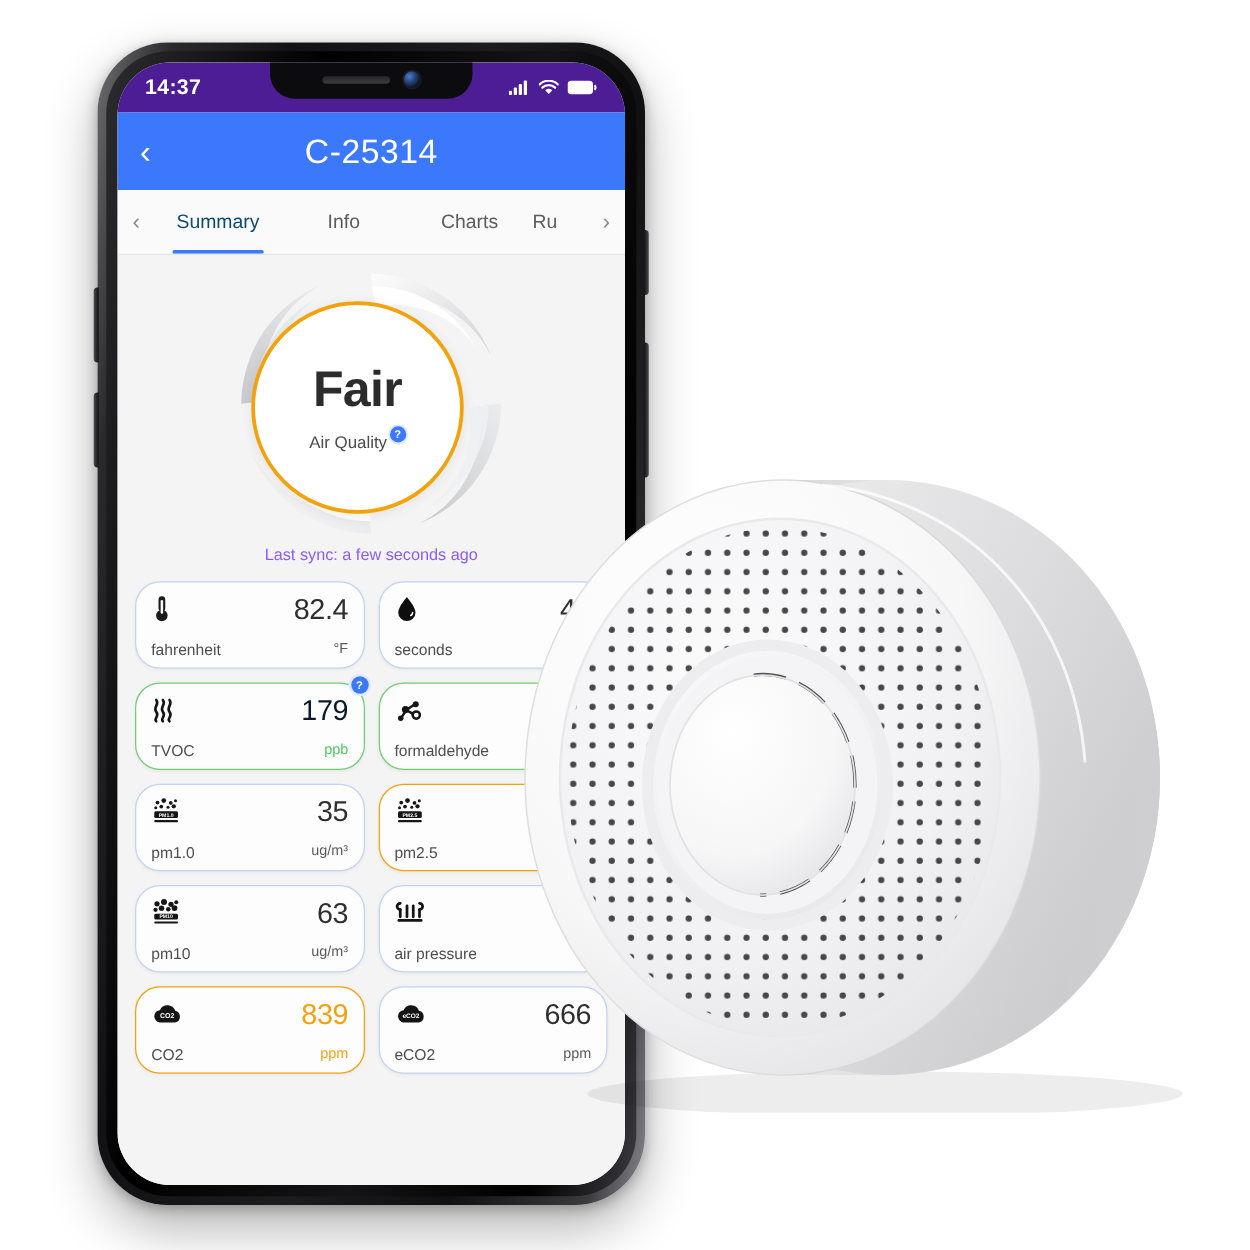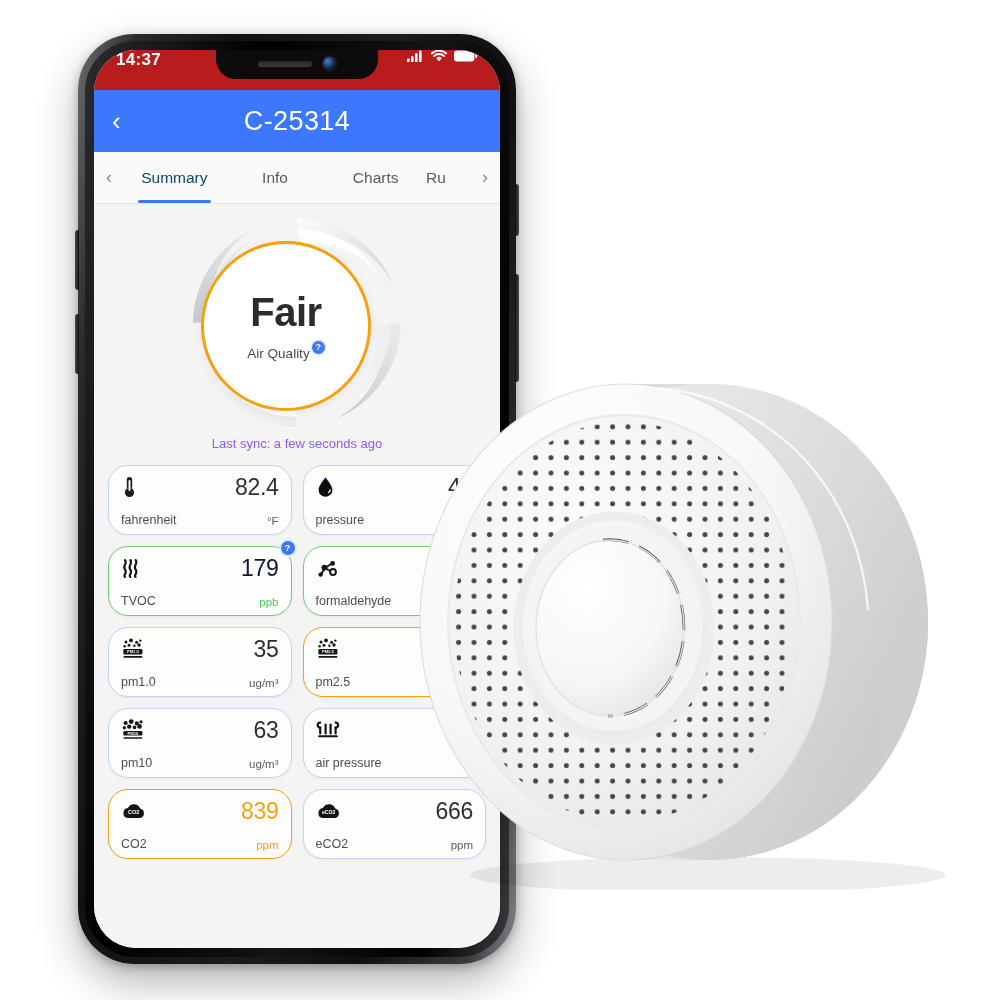--- a/index.html
+++ b/index.html
@@ -35,22 +35,22 @@
   .side-btn.small{top:150px;height:52px;}
   .side-btn-left{
     position:absolute; left:-3px; top:196px; width:4px; height:60px;
     background:linear-gradient(270deg,#101012,#4a4a50);
     border-radius:3px 0 0 3px;
   }
   .side-btn-left.b2{top:280px;height:60px;}
 
   
   .statusbar{
-    position:relative; height:40px; background:#b91c1c;
-    display:flex; align-items:flex-start; justify-content:space-between;
+    position:relative; height:40px; background:#4c1d95;
+    display:flex; align-items:center; justify-content:space-between;
     padding:0 22px; box-sizing:border-box;
   }
   .clock{color:#fff;font-size:17px;font-weight:bold;letter-spacing:.3px;}
   .status-right{display:flex;align-items:center;gap:7px;}
   .notch{
     position:absolute; left:50%; transform:translateX(-50%); top:-2px;
     width:162px;height:31px;background:#0c0c0e;
     border-radius:0 0 20px 20px;
     display:flex;align-items:center;justify-content:center;gap:11px;
     z-index:3;
@@ -136,21 +136,21 @@
   .card{
     background:#fdfdfd;border:1.6px solid #c2d4f5;border-radius:20px;
     height:70px;box-sizing:border-box;padding:9px 12px 7px 12px;
     position:relative;display:flex;flex-direction:column;
     justify-content:space-between;cursor:pointer;
     box-shadow:0 1px 3px rgba(0,0,0,.05);
   }
   .card.green{border-color:#6dcf72;}
   .card.amber{border-color:#f2a20c;}
   .card-top{display:flex;align-items:center;justify-content:space-between;}
-  .card-bot{display:flex;align-items:flex-end;justify-content:space-between;}
+  .card-bot{display:flex;align-items:flex-start;justify-content:space-between;}
   .c-icon{width:26px;height:24px;display:flex;align-items:center;
     justify-content:flex-start;color:#1b1b1b;}
   .c-val{font-size:23px;color:#2f2f2f;font-weight:normal;line-height:1;
     letter-spacing:-.3px;}
   .c-val.green{color:#0f172a;}
   .c-val.amber{color:#f2a20c;}
   .c-name{font-size:12.5px;color:#4e4e4e;}
   .c-unit{font-size:11.5px;color:#5a5a5a;}
   .c-unit.green{color:#4cc95a;}
   .c-unit.amber{color:#f2a20c;}
@@ -293,21 +293,21 @@
             <div class="card-top">
               <span class="c-icon">
                 <svg width="19" height="22" viewBox="0 0 19 22">
                   <path d="M9.5 1.5 C9.5 1.5 2.6 9.4 2.6 13.9 A6.9 6.9 0 0 0 16.4 13.9 C16.4 9.4 9.5 1.5 9.5 1.5 Z" fill="#0e0e0e"></path>
                   <path d="M12.6 16.4 a2.6 2.6 0 0 0 1.5-2.4" stroke="#fdfdfd" stroke-width="1.3" fill="none" stroke-linecap="round"></path>
                 </svg>
               </span>
               <span class="c-val">41</span>
             </div>
             <div class="card-bot">
-              <span class="c-name">pressure</span>
+              <span class="c-name">seconds</span>
               <span class="c-unit"></span>
             </div>
           </div>
 
           <div class="card green">
             <span class="c-badge">?</span>
             <div class="card-top">
               <span class="c-icon">
                 <svg width="22" height="22" viewBox="0 0 22 22">
                   <g stroke="#141414" stroke-width="2.1" fill="none" stroke-linecap="round">

